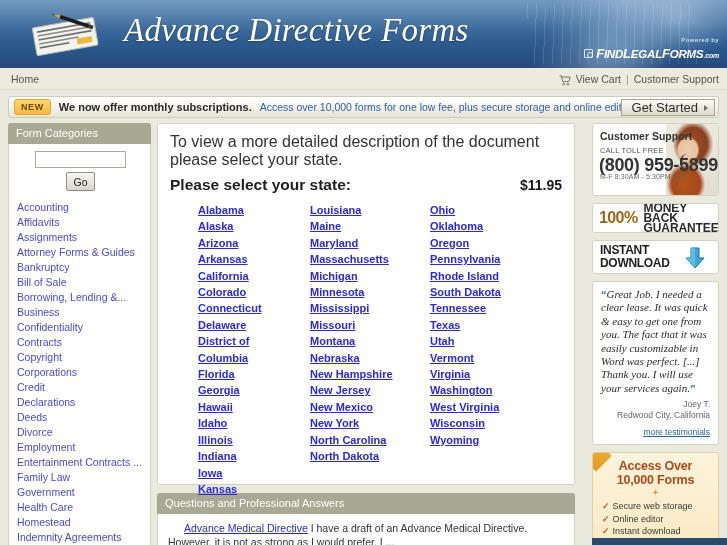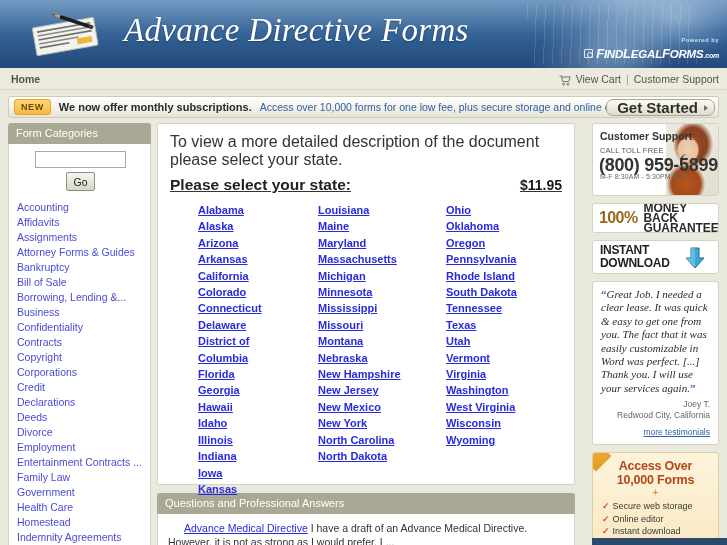--- a/index.html
+++ b/index.html
@@ -76,21 +76,21 @@
 
   
   #navbar {
     position: relative;
     width: 727px; height: 22px;
     background: #edeade;
     border-bottom: 1px solid #d9d6c6;
   }
   #nav-home {
     position: absolute; left: 11px; top: 5px;
-    color: #555548; font-size: 10.5px; text-decoration: none; font-weight: bold;
+    color: #555548; font-size: 10.5px; text-decoration: none;
   }
   #nav-right {
     position: absolute; right: 8px; top: 5px;
     display: flex; align-items: center; gap: 5px;
     font-size: 10.5px; color: #555548;
   }
   #nav-right a { color: #555548; text-decoration: none; }
   #cart-icon { display:inline-block; width: 12px; height: 11px; position: relative; top: 1px; }
   .nav-sep { color: #9a9a88; }
 
@@ -114,22 +114,22 @@
     padding: 2px 6px 2px 6px;
     margin-right: 8px;
   }
   #promo-bold { font-size: 11px; font-weight: bold; color: #2a2a2a; margin-right: 8px; white-space: nowrap;}
   #promo-sub { font-size: 10.5px; color: #2f62a8; white-space: nowrap; }
   #get-started {
     position: absolute; right: 3px; top: 2px;
     height: 17px;
     background: linear-gradient(180deg,#fbfaf6,#dedbcd);
     border: 1px solid #a9a693;
-    border-radius: 7px;
-    font-size: 15px; font-weight: bold; color: #2e2e2a;
+    border-radius: 0;
+    font-size: 13px; font-weight: normal; color: #2e2e2a;
     padding: 0 16px 0 10px;
     display: flex; align-items: center;
     cursor: pointer;
   }
   #get-started .arr {
     position: absolute; right: 6px; top: 5px;
     width: 0; height: 0;
     border-left: 4px solid #70706a;
     border-top: 3.5px solid transparent;
     border-bottom: 3.5px solid transparent;
@@ -189,25 +189,24 @@
     background: #ffffff;
     border: 1px solid #d5d2c2;
     border-radius: 2px;
     padding: 8px 10px 10px 10px;
     height: 362px;
   }
   #intro-line { font-size: 16px; color: #333; margin: 1px 0 7px 2px; }
   #select-row {
     display: flex; align-items: baseline; justify-content: space-between;
     margin: 0 2px 8px 2px;
-    text-decoration: underline;
   }
   #select-title { font-size: 15.5px; font-weight: bold; color: #222; }
   #price { font-size: 14px; font-weight: bold; color: #1a1a1a; }
-  #state-cols { display: flex; padding-left: 30px; gap: 8px; }
+  #state-cols { display: flex; padding-left: 30px; }
   .state-col { width: 112px; }
   .state-col.wide { width: 120px; }
   .state-link {
     display: block;
     color: #2929e0;
     font-weight: bold;
     font-size: 11px;
     text-decoration: underline;
     line-height: 16.4px;
     white-space: nowrap;

